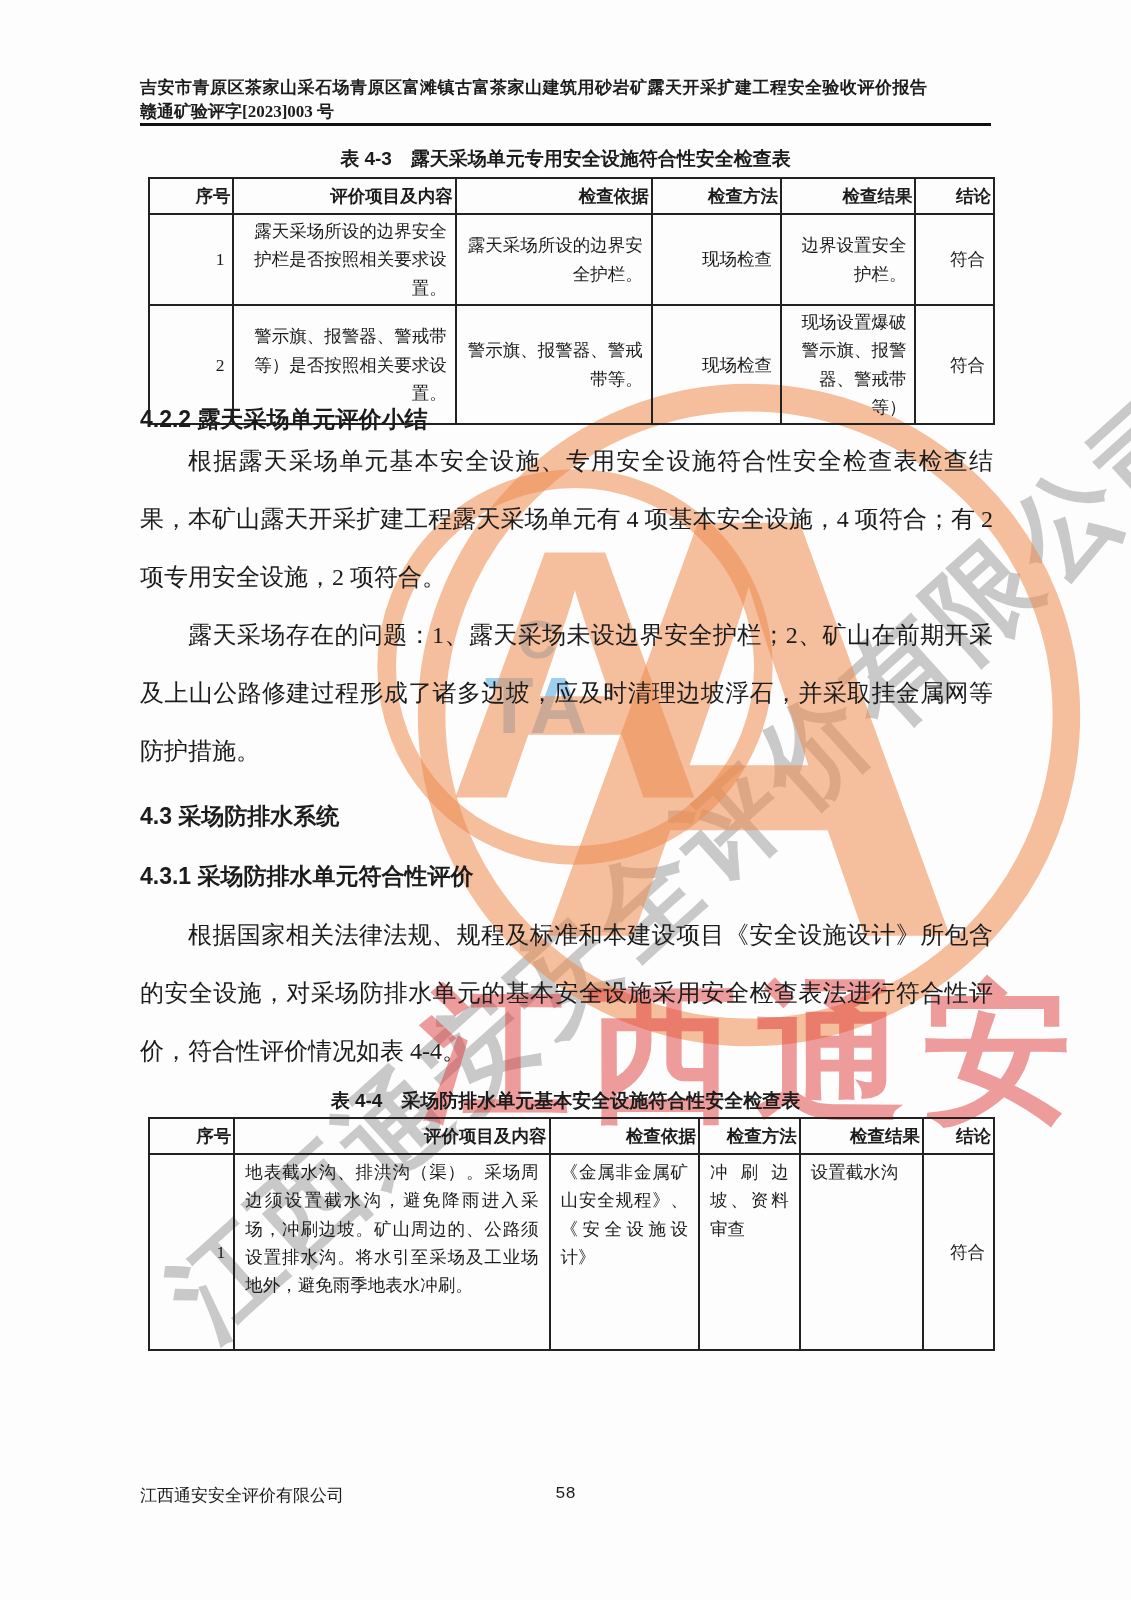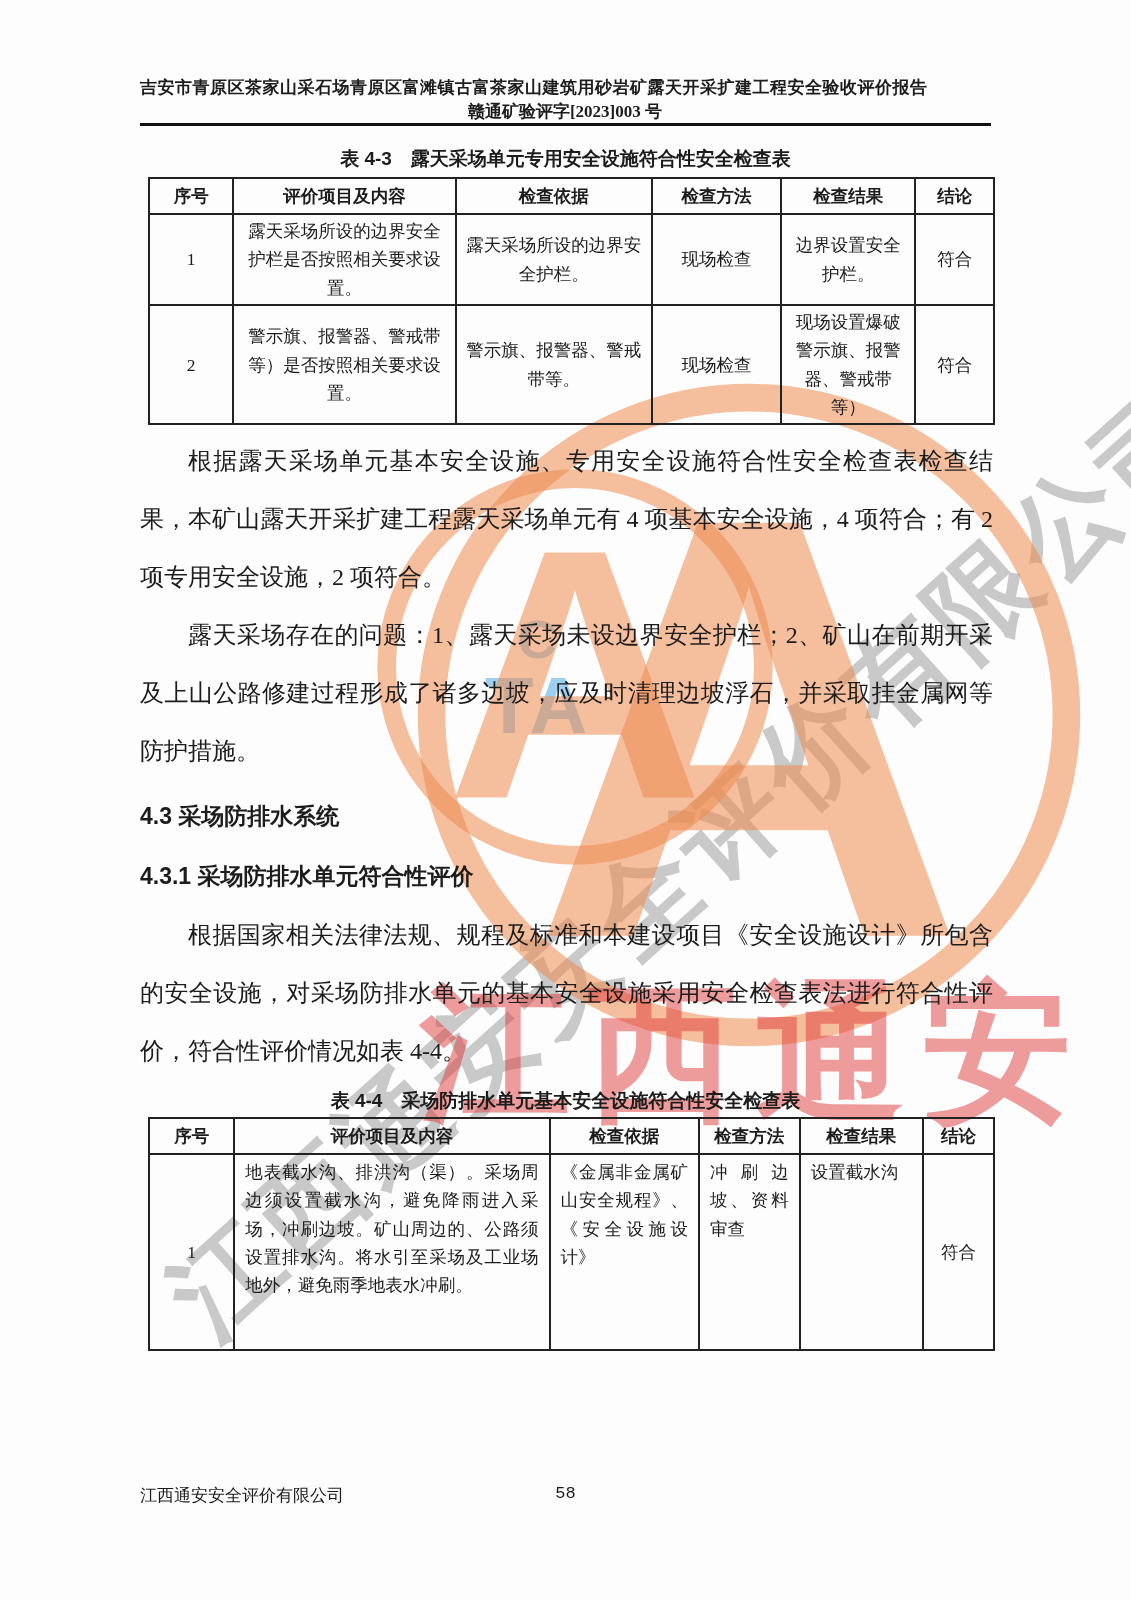--- a/index.html
+++ b/index.html
@@ -31,41 +31,41 @@
   .wm-red{
     position:absolute; left:420px; top:978px; width:652px;
     display:flex; justify-content:space-between;
     font-family:"Liberation Sans","DejaVu Sans",sans-serif;
     font-size:150px; font-weight:bold; line-height:1;
     color:rgba(224,58,58,0.5);
   }
   
   .hdr1{position:absolute; left:140px; top:76px; width:852px;
     font-size:17px; font-weight:bold; letter-spacing:0.5px;}
-  .hdr2{position:absolute; left:140px; top:100px; width:850px; text-align:center;
+  .hdr2{position:absolute; left:140px; top:100px; width:850px; text-align:left;
     font-size:17px; font-weight:bold;}
   .hdr-rule{position:absolute; left:140px; top:123px; width:851px; height:3px; background:#111;}
   
   .tcap{position:absolute; left:140px; width:851px; text-align:center;
     font-family:"Liberation Sans","DejaVu Sans",sans-serif;
     font-size:19px; font-weight:bold;}
   .cap43{top:146px;} .cap44{top:1088px;}
   .h1{position:absolute; left:140px; width:860px;
     font-family:"Liberation Sans","DejaVu Sans",sans-serif;
     font-size:23px; font-weight:bold;}
   .h422{top:404px;} .h43{top:801px;} .h431{top:861px;}
   
   .para{position:absolute; left:140px; width:853px;
     font-size:24px; line-height:58px; text-align:justify; text-indent:2em;}
   .p1{top:432px;} .p2{top:606px;} .p3{top:906px;}
   
   table{position:absolute; left:148px; border-collapse:collapse; table-layout:fixed;
     width:847px; font-size:17.5px; line-height:1.62;}
   .t43{top:177px;} .t44{top:1117px;}
-  th,td{border:2px solid #222; padding:2px 8px; text-align:center; vertical-align:middle;}
+  th,td{border:2px solid #222; padding:2px 8px; text-align:right; vertical-align:middle;}
   th{font-family:"Liberation Sans","DejaVu Sans",sans-serif;
     font-size:17.5px; font-weight:bold; height:30px; padding:2px 2px;}
   .t43 td{height:84px;}
   .t43 tr.r2 td{height:88px;}
   .t44 td.tall{height:188px;}
   td.just{text-align:justify; vertical-align:top; padding:3px 10px;}
   
   .foot-co{position:absolute; left:140px; top:1484px; font-size:17px;}
   .foot-pg{position:absolute; left:140px; top:1484px; width:851px; text-align:center; font-size:17px;font-family:Liberation Mono, monospace;}
 </style>
@@ -135,20 +135,21 @@
       <td>2</td>
       <td>警示旗、报警器、警戒带等）是否按照相关要求设置。</td>
       <td>警示旗、报警器、警戒带等。</td>
       <td>现场检查</td>
       <td>现场设置爆破警示旗、报警器、警戒带等）</td>
       <td>符合</td>
     </tr>
   </tbody>
     </table>
 
+  <div class="h1 h422">4.2.2 露天采场单元评价小结</div>
   <div class="para p1">根据露天采场单元基本安全设施、专用安全设施符合性安全检查表检查结果，本矿山露天开采扩建工程露天采场单元有 4 项基本安全设施，4 项符合；有 2 项专用安全设施，2 项符合。</div>
   <div class="para p2">露天采场存在的问题：1、露天采场未设边界安全护栏；2、矿山在前期开采及上山公路修建过程形成了诸多边坡，应及时清理边坡浮石，并采取挂金属网等防护措施。</div>
 
   <div class="h1 h43">4.3 采场防排水系统</div>
   <div class="h1 h431">4.3.1 采场防排水单元符合性评价</div>
   <div class="para p3">根据国家相关法律法规、规程及标准和本建设项目《安全设施设计》所包含的安全设施，对采场防排水单元的基本安全设施采用安全检查表法进行符合性评价，符合性评价情况如表 4-4。</div>
 
   <div class="tcap cap44">表 4-4　采场防排水单元基本安全设施符合性安全检查表</div>
   <table class="t44">
     <colgroup>

